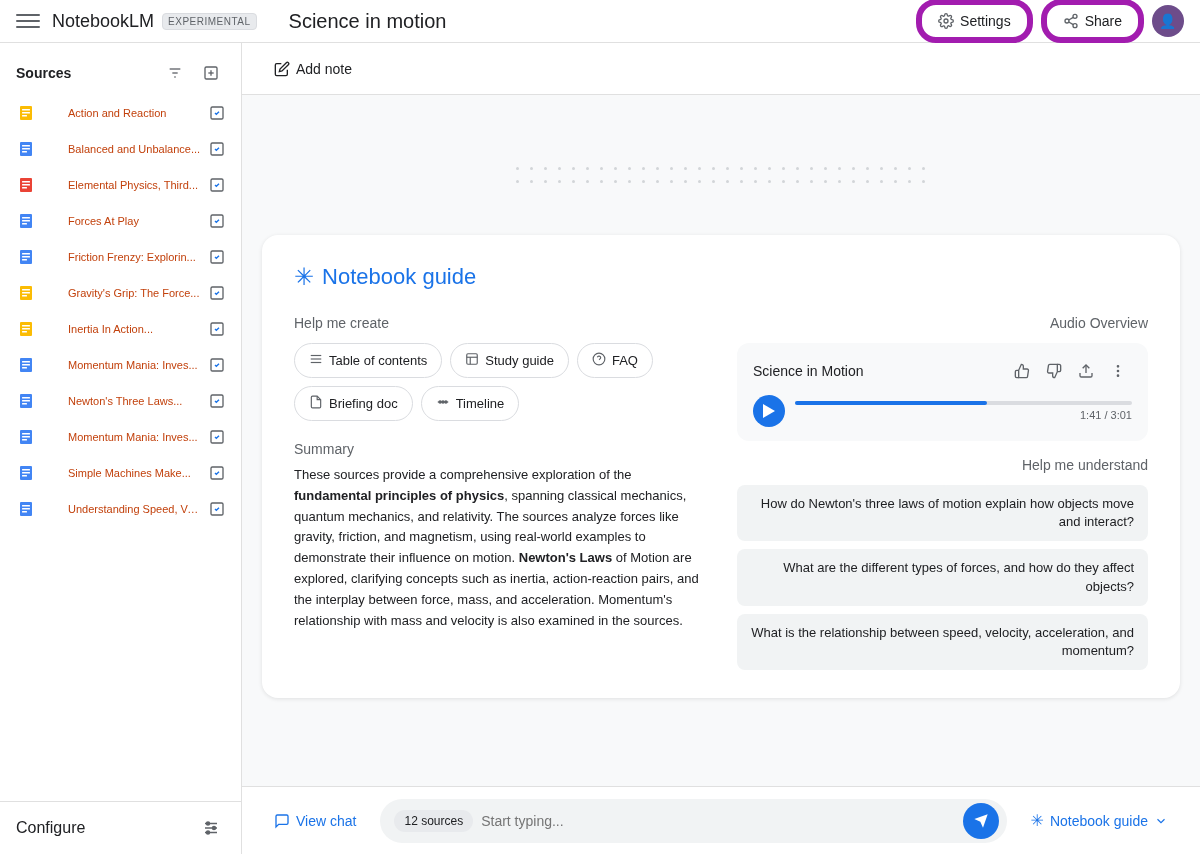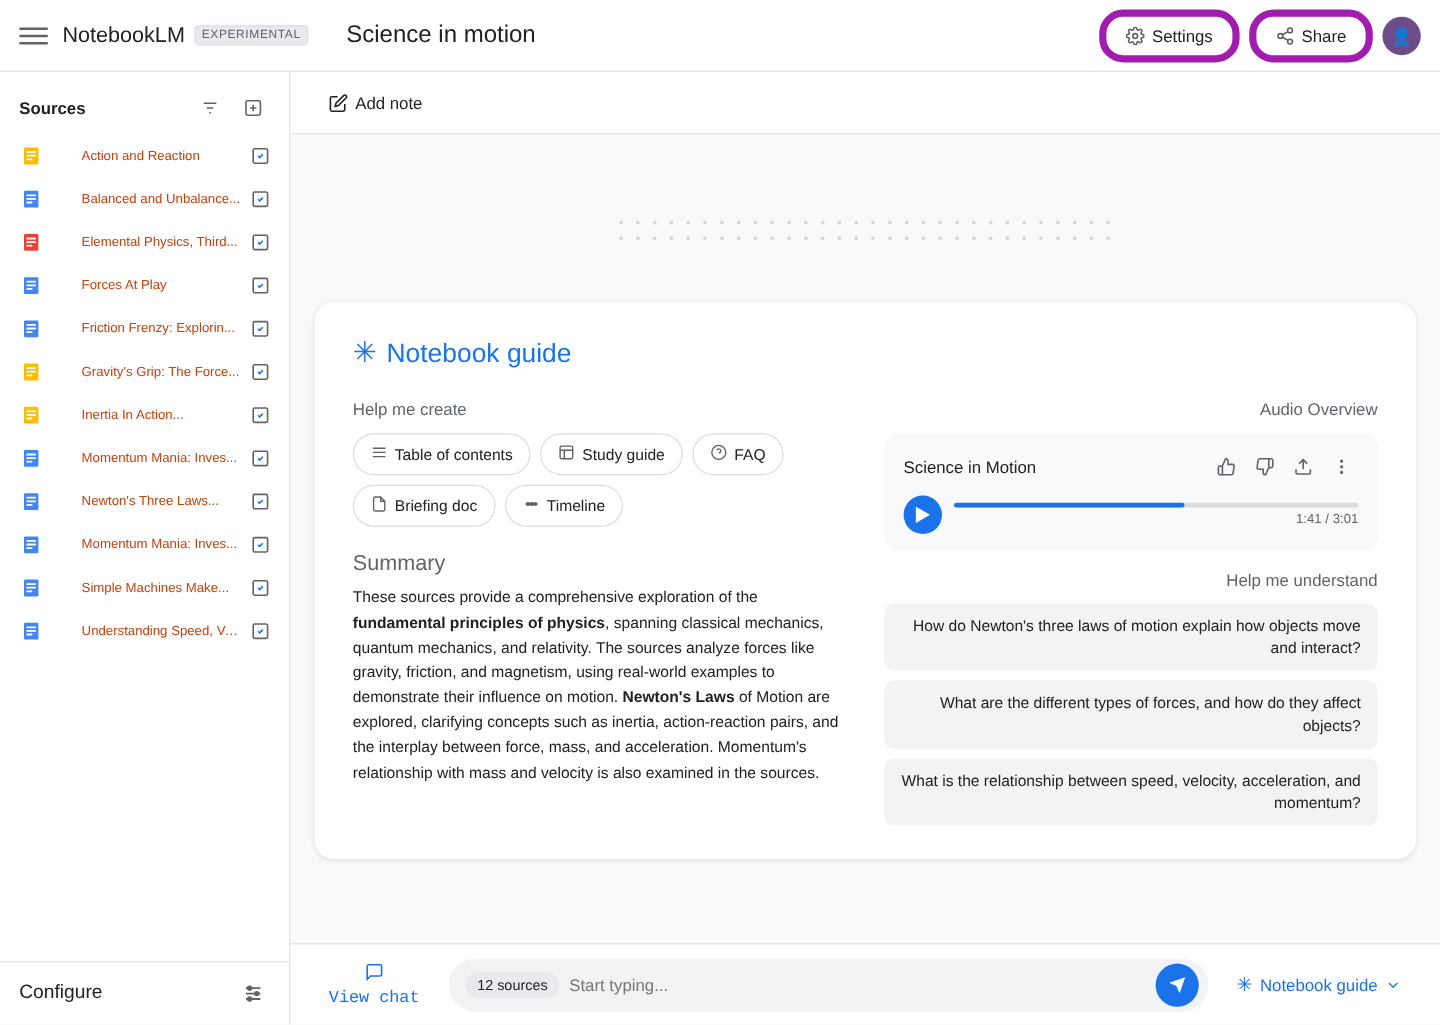--- a/index.html
+++ b/index.html
@@ -1,19 +1,19 @@
 <!DOCTYPE html>
 <html><head>
   <meta charset="utf-8">
   <style>
     * { box-sizing: border-box; margin: 0; padding: 0; }
     body { font-family: 'Google Sans', Arial, sans-serif; background: #f8f9fa; color: #202124; height: 854px; width: 1200px; overflow: hidden; display: flex; flex-direction: column; }
 
     
-    .topbar { display: flex; align-items: center; height: 60px; background: #fff; border-bottom: 1px solid #e0e0e0; padding: 0 16px; flex-shrink: 0; }
+    .topbar { display: flex; align-items: center; height: 43px; background: #fff; border-bottom: 1px solid #e0e0e0; padding: 0 16px; flex-shrink: 0; }
     .topbar-menu-icon { width: 24px; height: 24px; cursor: pointer; display: flex; flex-direction: column; justify-content: center; gap: 4px; margin-right: 12px; }
     .topbar-menu-icon span { display: block; height: 2px; background: #5f6368; border-radius: 1px; }
     .topbar-logo { font-size: 18px; font-weight: 500; color: #202124; margin-right: 8px; }
     .topbar-badge { font-size: 10px; background: #e8eaed; color: #5f6368; border-radius: 4px; padding: 2px 5px; border: 1px solid #dadce0; font-weight: 500; letter-spacing: 0.5px; }
     .topbar-title { margin-left: 32px; font-size: 20px; color: #202124; font-weight: 400; flex: 1; }
     .topbar-actions { display: flex; align-items: center; gap: 8px; }
     .btn-settings, .btn-share { display: flex; align-items: center; gap: 6px; padding: 8px 16px; border-radius: 20px; border: 6px solid #a21caf; background: #fff; cursor: pointer; font-size: 14px; color: #202124; font-family: inherit; }
     .avatar { width: 32px; height: 32px; border-radius: 50%; background: #6d4c8a; display: flex; align-items: center; justify-content: center; color: white; font-size: 14px; cursor: pointer; overflow: hidden; }
 
     
@@ -59,21 +59,21 @@
     .card-left { flex: 1; }
     .card-right { flex: 1; text-align: right; }
 
     .section-label { font-size: 14px; color: #5f6368; margin-bottom: 12px; font-weight: 500; }
 
     
     .create-buttons { display: flex; flex-wrap: wrap; gap: 8px; margin-bottom: 20px; }
     .create-btn { display: flex; align-items: center; gap: 6px; padding: 8px 14px; border-radius: 20px; border: 1px solid #dadce0; background: #fff; cursor: pointer; font-size: 13px; color: #202124; font-family: inherit; }
 
     
-    .summary-label { font-size: 18px; color: #5f6368; margin-bottom: 8px; font-weight: 500; }
+    .summary-label { font-size: 14px; color: #5f6368; margin-bottom: 8px; font-weight: 500; }
     .summary-text { font-size: 13px; line-height: 1.6; color: #202124; }
     .summary-text strong { font-weight: 700; }
 
     
     .audio-card { background: #f8f9fa; border-radius: 12px; padding: 14px 16px; margin-bottom: 16px; }
     .audio-title-row { display: flex; align-items: center; justify-content: space-between; margin-bottom: 10px; }
     .audio-title { font-size: 14px; font-weight: 500; color: #202124; }
     .audio-actions { display: flex; gap: 4px; }
     .audio-action-btn { width: 28px; height: 28px; border: none; background: none; cursor: pointer; display: flex; align-items: center; justify-content: center; border-radius: 4px; color: #5f6368; }
     .audio-player { display: flex; align-items: center; gap: 10px; }
@@ -82,21 +82,21 @@
     .progress-bar-bg { height: 4px; background: #dadce0; border-radius: 2px; position: relative; }
     .progress-bar-fill { height: 4px; background: #1a73e8; border-radius: 2px; width: 57%; }
     .progress-time { font-size: 11px; color: #5f6368; margin-top: 4px; }
 
     
     .understand-questions { display: flex; flex-direction: column; gap: 8px; }
     .question-chip { background: #f1f3f4; border-radius: 8px; padding: 10px 14px; font-size: 13px; color: #202124; cursor: pointer; line-height: 1.4; }
 
     
     .bottom-bar { height: 68px; background: #fff; border-top: 1px solid #e0e0e0; display: flex; align-items: center; padding: 0 20px; gap: 12px; flex-shrink: 0; }
-    .view-chat-btn { display: flex; align-items: center; gap: 6px; font-size: 14px; color: #1a73e8; cursor: pointer; padding: 8px 12px; border-radius: 20px; border: none; background: none; font-family: Liberation Mono, monospace; white-space: nowrap; flex-direction: column; }
+    .view-chat-btn { display: flex; align-items: center; gap: 6px; font-size: 14px; color: #1a73e8; cursor: pointer; padding: 8px 12px; border-radius: 20px; border: none; background: none; font-family: Liberation Sans, sans-serif; white-space: nowrap; }
 
     .chat-input-area { flex: 1; display: flex; align-items: center; background: #f1f3f4; border-radius: 24px; padding: 4px 8px 4px 14px; gap: 8px; }
     .sources-badge { background: #e8eaed; border-radius: 12px; padding: 4px 10px; font-size: 12px; color: #202124; white-space: nowrap; cursor: pointer; border: none; font-family: inherit; }
     .chat-input { flex: 1; border: none; background: none; font-size: 14px; color: #5f6368; outline: none; font-family: inherit; }
     .send-btn { width: 36px; height: 36px; border-radius: 50%; background: #1a73e8; border: none; cursor: pointer; display: flex; align-items: center; justify-content: center; color: white; flex-shrink: 0; }
 
     .notebook-guide-tab { display: flex; align-items: center; gap: 6px; font-size: 14px; color: #1a73e8; cursor: pointer; padding: 8px 12px; border-radius: 20px; border: none; background: none; font-family: inherit; white-space: nowrap; }
   </style>
 </head>
 <body>

